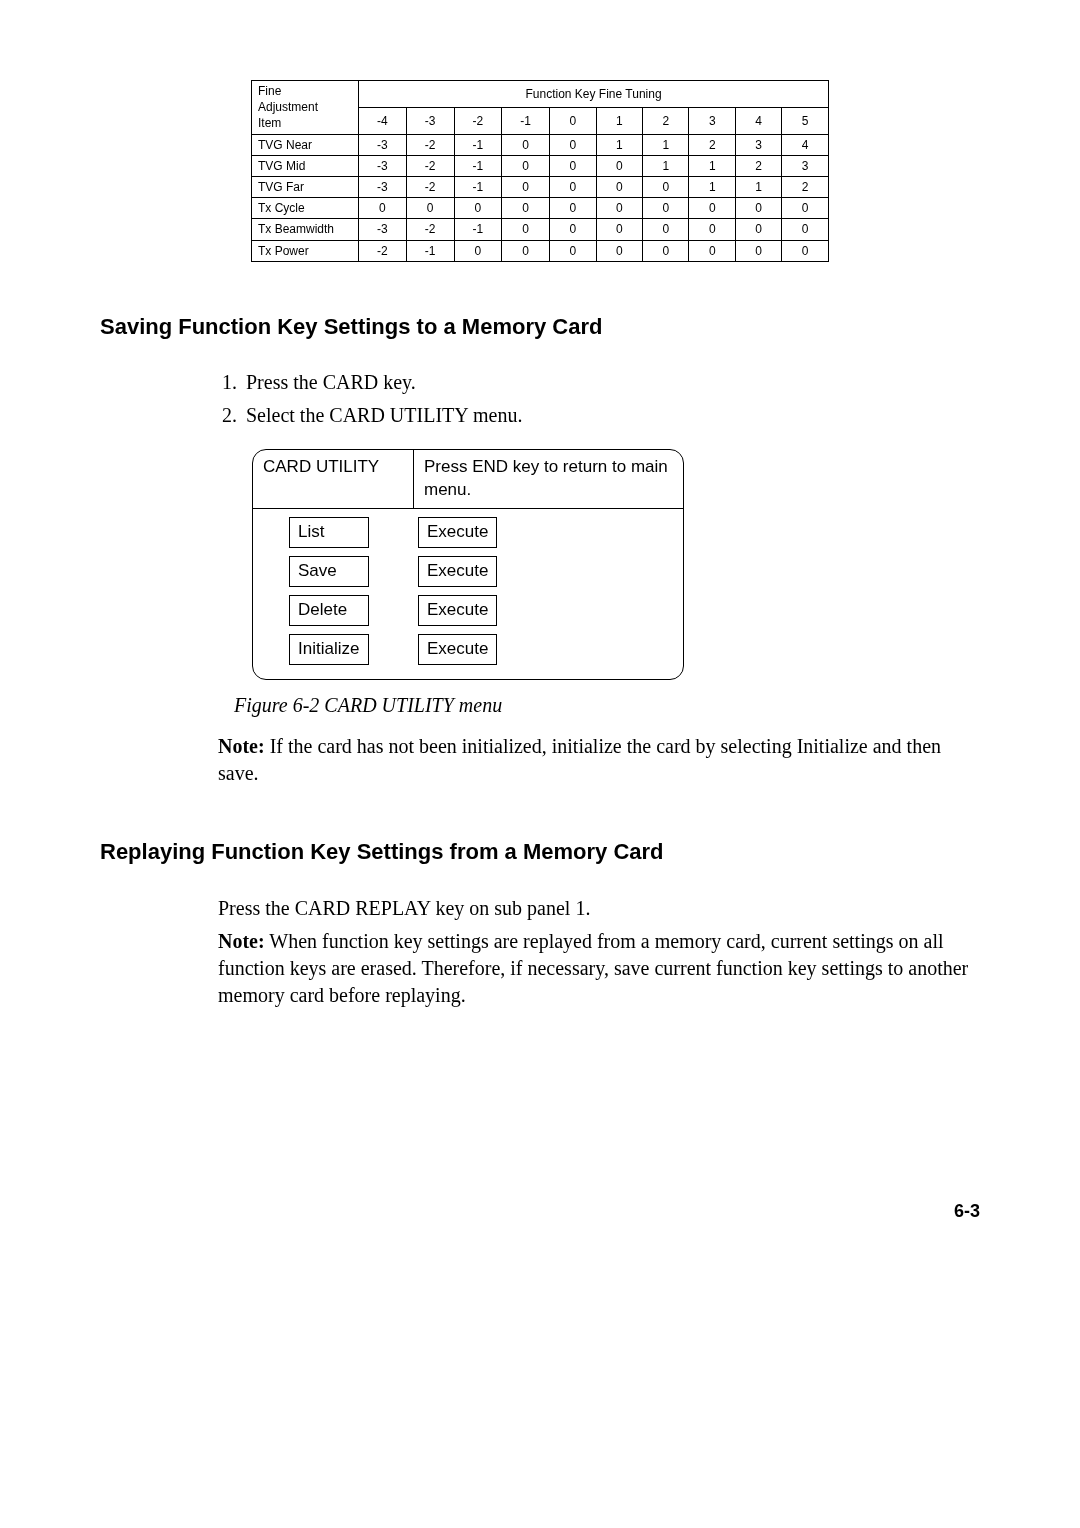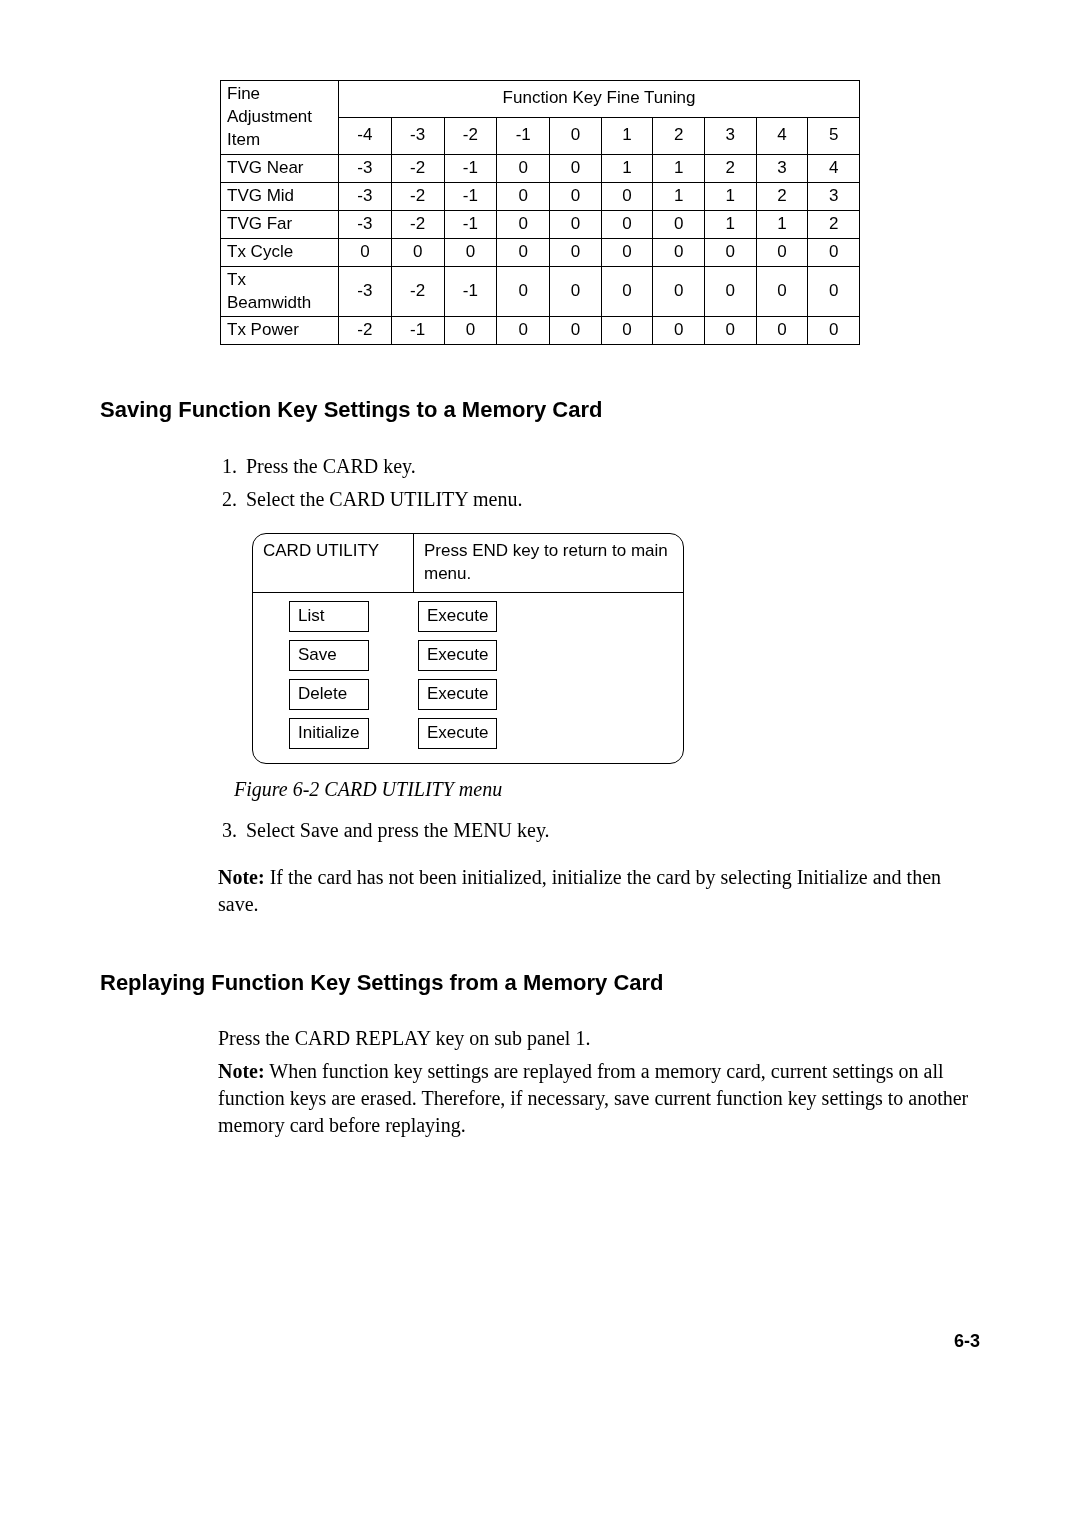--- a/index.html
+++ b/index.html
@@ -23,22 +23,22 @@
     margin-left: 118px;
   }
   .indent p { margin: 6px 0; }
   ol.steps { padding-left: 24px; margin: 0 0 20px 0; }
   ol.steps li { padding-left: 4px; margin: 6px 0; }
 
   
   table.fine {
     border-collapse: collapse;
     font-family: Arial, Helvetica, sans-serif;
-    font-size: 17px;
-    width: 640px;
+    font-size: 12px;
+    width: 578px;
     margin: 0 auto 10px auto;
   }
   table.fine th, table.fine td {
     border: 1px solid #000;
     padding: 2px 6px;
     text-align: center;
     font-weight: normal;
   }
   table.fine th.rowhead, table.fine td.rowhead {
     text-align: left;
@@ -229,23 +229,20 @@
       <span class="card-cell exec">Execute</span>
     </div>
     <div class="card-row">
       <span class="card-cell name">Initialize</span>
       <span class="card-cell exec">Execute</span>
     </div>
   </div>
 
   <figcaption>Figure 6-2 CARD UTILITY menu</figcaption>
 
-  <ol class="steps" start="3">
-    <li>Select Save and press the MENU key.</li>
-  </ol>
 
   <p>
     <span class="note-label">Note:</span><span> If the card has not been initialized, initialize the card by selecting Initialize and then save.</span>
   </p>
 </div>
 
 <h2>Replaying Function Key Settings from a Memory Card</h2>
 
 <div class="indent">
   <p>Press the CARD REPLAY key on sub panel 1.</p>

